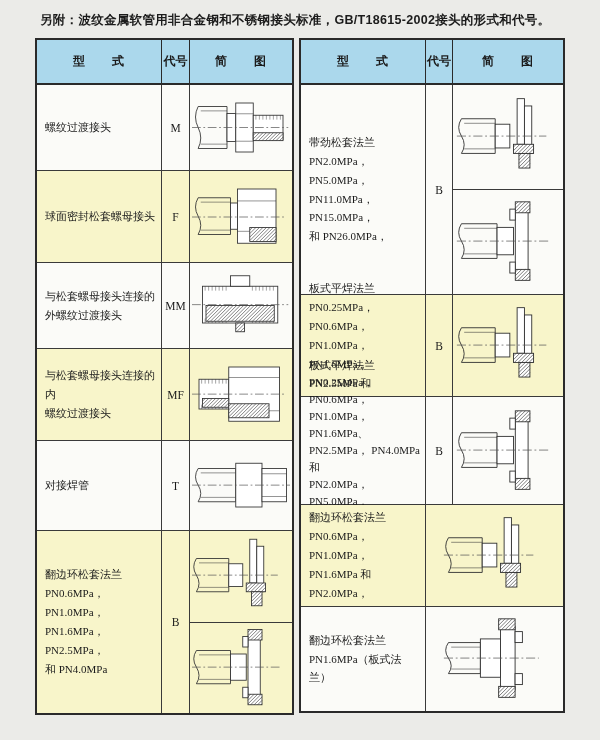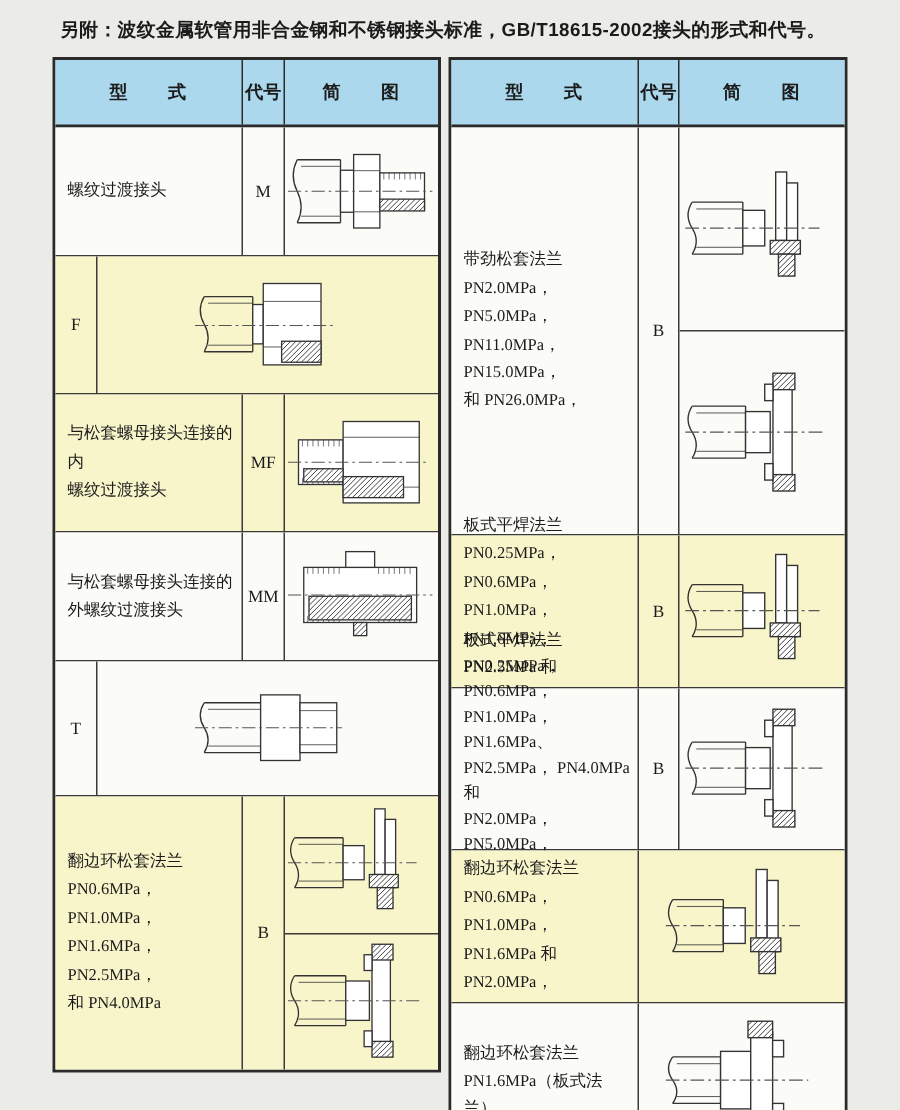--- a/index.html
+++ b/index.html
@@ -98,20 +98,21 @@
             <line x1="88" y1="61" x2="97" y2="52" stroke="#333" stroke-width="0.7"></line>
             <line x1="92" y1="61" x2="101" y2="52" stroke="#333" stroke-width="0.7"></line>
             <line x1="96" y1="61" x2="104" y2="53" stroke="#333" stroke-width="0.7"></line>
             <line x1="100" y1="61" x2="104" y2="57" stroke="#333" stroke-width="0.7"></line>
             <line x1="0" y1="46" x2="110" y2="46" stroke="#555" stroke-width="0.8" stroke-dasharray="10 3 2 3"></line>
           </svg>
         </div>
     </div>
 
     <div class="row hl" style="height:92px">
+      <div class="ct">球面密封松套螺母接头</div>
       <div class="cc">F</div>
       <div class="cd">
           <svg viewBox="0 0 112 92" width="98" height="84">
             <line x1="7" y1="24" x2="44" y2="24" stroke="#333" stroke-width="1"></line>
             <line x1="7" y1="66" x2="44" y2="66" stroke="#333" stroke-width="1"></line>
             <line x1="44" y1="24" x2="44" y2="66" stroke="#333" stroke-width="1"></line>
             <path d="M 7 24 q -6 10.5 0 21 q 6 10.5 0 21" fill="none" stroke="#333" stroke-width="1"></path>
             <line x1="10" y1="29" x2="44" y2="29" stroke="#333" stroke-width="0.6"></line>
             <line x1="10" y1="61" x2="44" y2="61" stroke="#333" stroke-width="0.6"></line>
             <rect x="44" y="30" width="8" height="30" fill="#fff" stroke="#333" stroke-width="1"></rect>
@@ -124,78 +125,20 @@
             <line x1="66" y1="69" x2="77" y2="58" stroke="#333" stroke-width="0.7"></line>
             <line x1="66" y1="73" x2="81" y2="58" stroke="#333" stroke-width="0.7"></line>
             <line x1="69" y1="74" x2="85" y2="58" stroke="#333" stroke-width="0.7"></line>
             <line x1="73" y1="74" x2="89" y2="58" stroke="#333" stroke-width="0.7"></line>
             <line x1="77" y1="74" x2="93" y2="58" stroke="#333" stroke-width="0.7"></line>
             <line x1="81" y1="74" x2="96" y2="59" stroke="#333" stroke-width="0.7"></line>
             <line x1="85" y1="74" x2="96" y2="63" stroke="#333" stroke-width="0.7"></line>
             <line x1="89" y1="74" x2="96" y2="67" stroke="#333" stroke-width="0.7"></line>
             <line x1="93" y1="74" x2="96" y2="71" stroke="#333" stroke-width="0.7"></line>
             <line x1="0" y1="46" x2="106" y2="46" stroke="#555" stroke-width="0.8" stroke-dasharray="10 3 2 3"></line>
-          </svg>
-        </div>
-    </div>
-
-    <div class="row hl" style="height:92px">
-      <div class="ct">与松套螺母接头连接的内
-螺纹过渡接头</div>
-      <div class="cc">MF</div>
-      <div class="cd">
-          <svg viewBox="0 0 112 92" width="98" height="84">
-            <rect x="8" y="28" width="34" height="34" fill="#fff" stroke="#333" stroke-width="1"></rect>
-            <line x1="11" y1="28" x2="11" y2="33" stroke="#333" stroke-width="0.5"></line>
-            <line x1="11" y1="57" x2="11" y2="62" stroke="#333" stroke-width="0.5"></line>
-            <line x1="15" y1="28" x2="15" y2="33" stroke="#333" stroke-width="0.5"></line>
-            <line x1="15" y1="57" x2="15" y2="62" stroke="#333" stroke-width="0.5"></line>
-            <line x1="19" y1="28" x2="19" y2="33" stroke="#333" stroke-width="0.5"></line>
-            <line x1="19" y1="57" x2="19" y2="62" stroke="#333" stroke-width="0.5"></line>
-            <line x1="23" y1="28" x2="23" y2="33" stroke="#333" stroke-width="0.5"></line>
-            <line x1="23" y1="57" x2="23" y2="62" stroke="#333" stroke-width="0.5"></line>
-            <line x1="27" y1="28" x2="27" y2="33" stroke="#333" stroke-width="0.5"></line>
-            <line x1="27" y1="57" x2="27" y2="62" stroke="#333" stroke-width="0.5"></line>
-            <line x1="31" y1="28" x2="31" y2="33" stroke="#333" stroke-width="0.5"></line>
-            <line x1="31" y1="57" x2="31" y2="62" stroke="#333" stroke-width="0.5"></line>
-            <line x1="35" y1="28" x2="35" y2="33" stroke="#333" stroke-width="0.5"></line>
-            <line x1="35" y1="57" x2="35" y2="62" stroke="#333" stroke-width="0.5"></line>
-            <line x1="39" y1="28" x2="39" y2="33" stroke="#333" stroke-width="0.5"></line>
-            <line x1="39" y1="57" x2="39" y2="62" stroke="#333" stroke-width="0.5"></line>
-            <rect x="42" y="14" width="58" height="62" fill="#fff" stroke="#333" stroke-width="1"></rect>
-            <line x1="42" y1="26" x2="100" y2="26" stroke="#333" stroke-width="0.6"></line>
-            <line x1="42" y1="64" x2="100" y2="64" stroke="#333" stroke-width="0.6"></line>
-            <rect x="12" y="50" width="30" height="10" fill="#fff" stroke="#333" stroke-width="1"></rect>
-            <line x1="12" y1="53" x2="15" y2="50" stroke="#333" stroke-width="0.7"></line>
-            <line x1="12" y1="57" x2="19" y2="50" stroke="#333" stroke-width="0.7"></line>
-            <line x1="13" y1="60" x2="23" y2="50" stroke="#333" stroke-width="0.7"></line>
-            <line x1="17" y1="60" x2="27" y2="50" stroke="#333" stroke-width="0.7"></line>
-            <line x1="21" y1="60" x2="31" y2="50" stroke="#333" stroke-width="0.7"></line>
-            <line x1="25" y1="60" x2="35" y2="50" stroke="#333" stroke-width="0.7"></line>
-            <line x1="29" y1="60" x2="39" y2="50" stroke="#333" stroke-width="0.7"></line>
-            <line x1="33" y1="60" x2="42" y2="51" stroke="#333" stroke-width="0.7"></line>
-            <line x1="37" y1="60" x2="42" y2="55" stroke="#333" stroke-width="0.7"></line>
-            <line x1="41" y1="60" x2="42" y2="59" stroke="#333" stroke-width="0.7"></line>
-            <rect x="42" y="56" width="46" height="16" fill="#fff" stroke="#333" stroke-width="1"></rect>
-            <line x1="42" y1="59" x2="45" y2="56" stroke="#333" stroke-width="0.7"></line>
-            <line x1="42" y1="63" x2="49" y2="56" stroke="#333" stroke-width="0.7"></line>
-            <line x1="42" y1="67" x2="53" y2="56" stroke="#333" stroke-width="0.7"></line>
-            <line x1="42" y1="71" x2="57" y2="56" stroke="#333" stroke-width="0.7"></line>
-            <line x1="45" y1="72" x2="61" y2="56" stroke="#333" stroke-width="0.7"></line>
-            <line x1="49" y1="72" x2="65" y2="56" stroke="#333" stroke-width="0.7"></line>
-            <line x1="53" y1="72" x2="69" y2="56" stroke="#333" stroke-width="0.7"></line>
-            <line x1="57" y1="72" x2="73" y2="56" stroke="#333" stroke-width="0.7"></line>
-            <line x1="61" y1="72" x2="77" y2="56" stroke="#333" stroke-width="0.7"></line>
-            <line x1="65" y1="72" x2="81" y2="56" stroke="#333" stroke-width="0.7"></line>
-            <line x1="69" y1="72" x2="85" y2="56" stroke="#333" stroke-width="0.7"></line>
-            <line x1="73" y1="72" x2="88" y2="57" stroke="#333" stroke-width="0.7"></line>
-            <line x1="77" y1="72" x2="88" y2="61" stroke="#333" stroke-width="0.7"></line>
-            <line x1="81" y1="72" x2="88" y2="65" stroke="#333" stroke-width="0.7"></line>
-            <line x1="85" y1="72" x2="88" y2="69" stroke="#333" stroke-width="0.7"></line>
-            <line x1="0" y1="45" x2="108" y2="45" stroke="#555" stroke-width="0.8" stroke-dasharray="10 3 2 3"></line>
           </svg>
         </div>
     </div>
 
     <div class="row" style="height:86px">
       <div class="ct">与松套螺母接头连接的
 外螺纹过渡接头</div>
       <div class="cc">MM</div>
       <div class="cd">
           <svg viewBox="0 0 112 92" width="98" height="81">
@@ -258,21 +201,80 @@
             <line x1="50" y1="69" x2="53" y2="66" stroke="#333" stroke-width="0.7"></line>
             <line x1="50" y1="73" x2="57" y2="66" stroke="#333" stroke-width="0.7"></line>
             <line x1="51" y1="76" x2="60" y2="67" stroke="#333" stroke-width="0.7"></line>
             <line x1="55" y1="76" x2="60" y2="71" stroke="#333" stroke-width="0.7"></line>
             <line x1="59" y1="76" x2="60" y2="75" stroke="#333" stroke-width="0.7"></line>
             <line x1="0" y1="45" x2="110" y2="45" stroke="#555" stroke-width="0.8" stroke-dasharray="10 3 2 3"></line>
           </svg>
         </div>
     </div>
 
+    <div class="row hl" style="height:92px">
+      <div class="ct">与松套螺母接头连接的内
+螺纹过渡接头</div>
+      <div class="cc">MF</div>
+      <div class="cd">
+          <svg viewBox="0 0 112 92" width="98" height="84">
+            <rect x="8" y="28" width="34" height="34" fill="#fff" stroke="#333" stroke-width="1"></rect>
+            <line x1="11" y1="28" x2="11" y2="33" stroke="#333" stroke-width="0.5"></line>
+            <line x1="11" y1="57" x2="11" y2="62" stroke="#333" stroke-width="0.5"></line>
+            <line x1="15" y1="28" x2="15" y2="33" stroke="#333" stroke-width="0.5"></line>
+            <line x1="15" y1="57" x2="15" y2="62" stroke="#333" stroke-width="0.5"></line>
+            <line x1="19" y1="28" x2="19" y2="33" stroke="#333" stroke-width="0.5"></line>
+            <line x1="19" y1="57" x2="19" y2="62" stroke="#333" stroke-width="0.5"></line>
+            <line x1="23" y1="28" x2="23" y2="33" stroke="#333" stroke-width="0.5"></line>
+            <line x1="23" y1="57" x2="23" y2="62" stroke="#333" stroke-width="0.5"></line>
+            <line x1="27" y1="28" x2="27" y2="33" stroke="#333" stroke-width="0.5"></line>
+            <line x1="27" y1="57" x2="27" y2="62" stroke="#333" stroke-width="0.5"></line>
+            <line x1="31" y1="28" x2="31" y2="33" stroke="#333" stroke-width="0.5"></line>
+            <line x1="31" y1="57" x2="31" y2="62" stroke="#333" stroke-width="0.5"></line>
+            <line x1="35" y1="28" x2="35" y2="33" stroke="#333" stroke-width="0.5"></line>
+            <line x1="35" y1="57" x2="35" y2="62" stroke="#333" stroke-width="0.5"></line>
+            <line x1="39" y1="28" x2="39" y2="33" stroke="#333" stroke-width="0.5"></line>
+            <line x1="39" y1="57" x2="39" y2="62" stroke="#333" stroke-width="0.5"></line>
+            <rect x="42" y="14" width="58" height="62" fill="#fff" stroke="#333" stroke-width="1"></rect>
+            <line x1="42" y1="26" x2="100" y2="26" stroke="#333" stroke-width="0.6"></line>
+            <line x1="42" y1="64" x2="100" y2="64" stroke="#333" stroke-width="0.6"></line>
+            <rect x="12" y="50" width="30" height="10" fill="#fff" stroke="#333" stroke-width="1"></rect>
+            <line x1="12" y1="53" x2="15" y2="50" stroke="#333" stroke-width="0.7"></line>
+            <line x1="12" y1="57" x2="19" y2="50" stroke="#333" stroke-width="0.7"></line>
+            <line x1="13" y1="60" x2="23" y2="50" stroke="#333" stroke-width="0.7"></line>
+            <line x1="17" y1="60" x2="27" y2="50" stroke="#333" stroke-width="0.7"></line>
+            <line x1="21" y1="60" x2="31" y2="50" stroke="#333" stroke-width="0.7"></line>
+            <line x1="25" y1="60" x2="35" y2="50" stroke="#333" stroke-width="0.7"></line>
+            <line x1="29" y1="60" x2="39" y2="50" stroke="#333" stroke-width="0.7"></line>
+            <line x1="33" y1="60" x2="42" y2="51" stroke="#333" stroke-width="0.7"></line>
+            <line x1="37" y1="60" x2="42" y2="55" stroke="#333" stroke-width="0.7"></line>
+            <line x1="41" y1="60" x2="42" y2="59" stroke="#333" stroke-width="0.7"></line>
+            <rect x="42" y="56" width="46" height="16" fill="#fff" stroke="#333" stroke-width="1"></rect>
+            <line x1="42" y1="59" x2="45" y2="56" stroke="#333" stroke-width="0.7"></line>
+            <line x1="42" y1="63" x2="49" y2="56" stroke="#333" stroke-width="0.7"></line>
+            <line x1="42" y1="67" x2="53" y2="56" stroke="#333" stroke-width="0.7"></line>
+            <line x1="42" y1="71" x2="57" y2="56" stroke="#333" stroke-width="0.7"></line>
+            <line x1="45" y1="72" x2="61" y2="56" stroke="#333" stroke-width="0.7"></line>
+            <line x1="49" y1="72" x2="65" y2="56" stroke="#333" stroke-width="0.7"></line>
+            <line x1="53" y1="72" x2="69" y2="56" stroke="#333" stroke-width="0.7"></line>
+            <line x1="57" y1="72" x2="73" y2="56" stroke="#333" stroke-width="0.7"></line>
+            <line x1="61" y1="72" x2="77" y2="56" stroke="#333" stroke-width="0.7"></line>
+            <line x1="65" y1="72" x2="81" y2="56" stroke="#333" stroke-width="0.7"></line>
+            <line x1="69" y1="72" x2="85" y2="56" stroke="#333" stroke-width="0.7"></line>
+            <line x1="73" y1="72" x2="88" y2="57" stroke="#333" stroke-width="0.7"></line>
+            <line x1="77" y1="72" x2="88" y2="61" stroke="#333" stroke-width="0.7"></line>
+            <line x1="81" y1="72" x2="88" y2="65" stroke="#333" stroke-width="0.7"></line>
+            <line x1="85" y1="72" x2="88" y2="69" stroke="#333" stroke-width="0.7"></line>
+            <line x1="0" y1="45" x2="108" y2="45" stroke="#555" stroke-width="0.8" stroke-dasharray="10 3 2 3"></line>
+          </svg>
+        </div>
+    </div>
+
     <div class="row" style="height:90px">
+      <div class="ct">对接焊管</div>
       <div class="cc">T</div>
       <div class="cd">
           <svg viewBox="0 0 112 92" width="98" height="84">
             <line x1="7" y1="26" x2="50" y2="26" stroke="#333" stroke-width="1"></line>
             <line x1="7" y1="64" x2="50" y2="64" stroke="#333" stroke-width="1"></line>
             <line x1="50" y1="26" x2="50" y2="64" stroke="#333" stroke-width="1"></line>
             <path d="M 7 26 q -6 9.5 0 19 q 6 9.5 0 19" fill="none" stroke="#333" stroke-width="1"></path>
             <line x1="10" y1="31" x2="50" y2="31" stroke="#333" stroke-width="0.6"></line>
             <line x1="10" y1="59" x2="50" y2="59" stroke="#333" stroke-width="0.6"></line>
             <rect x="50" y="20" width="30" height="50" fill="#fff" stroke="#333" stroke-width="1"></rect>
@@ -357,21 +359,21 @@
     </div>
   </div>
 
   <div class="tbl tbl-right">
     <div class="hd">
       <div class="h-type">型　　式</div>
       <div class="h-code">代号</div>
       <div class="h-diag">简　　图</div>
     </div>
 
-    <div class="row" style="height:272px">
+    <div class="row" style="height:210px">
       <div class="ct">带劲松套法兰
 PN2.0MPa， PN5.0MPa，
 PN11.0MPa， PN15.0MPa，
 和 PN26.0MPa，</div>
       <div class="cc">B</div>
       <div class="cdcol">
         <div class="sub">
             <svg viewBox="0 0 112 92" width="106" height="84">
               <line x1="5" y1="26" x2="42" y2="26" stroke="#333" stroke-width="1"></line>
               <line x1="5" y1="64" x2="42" y2="64" stroke="#333" stroke-width="1"></line>

